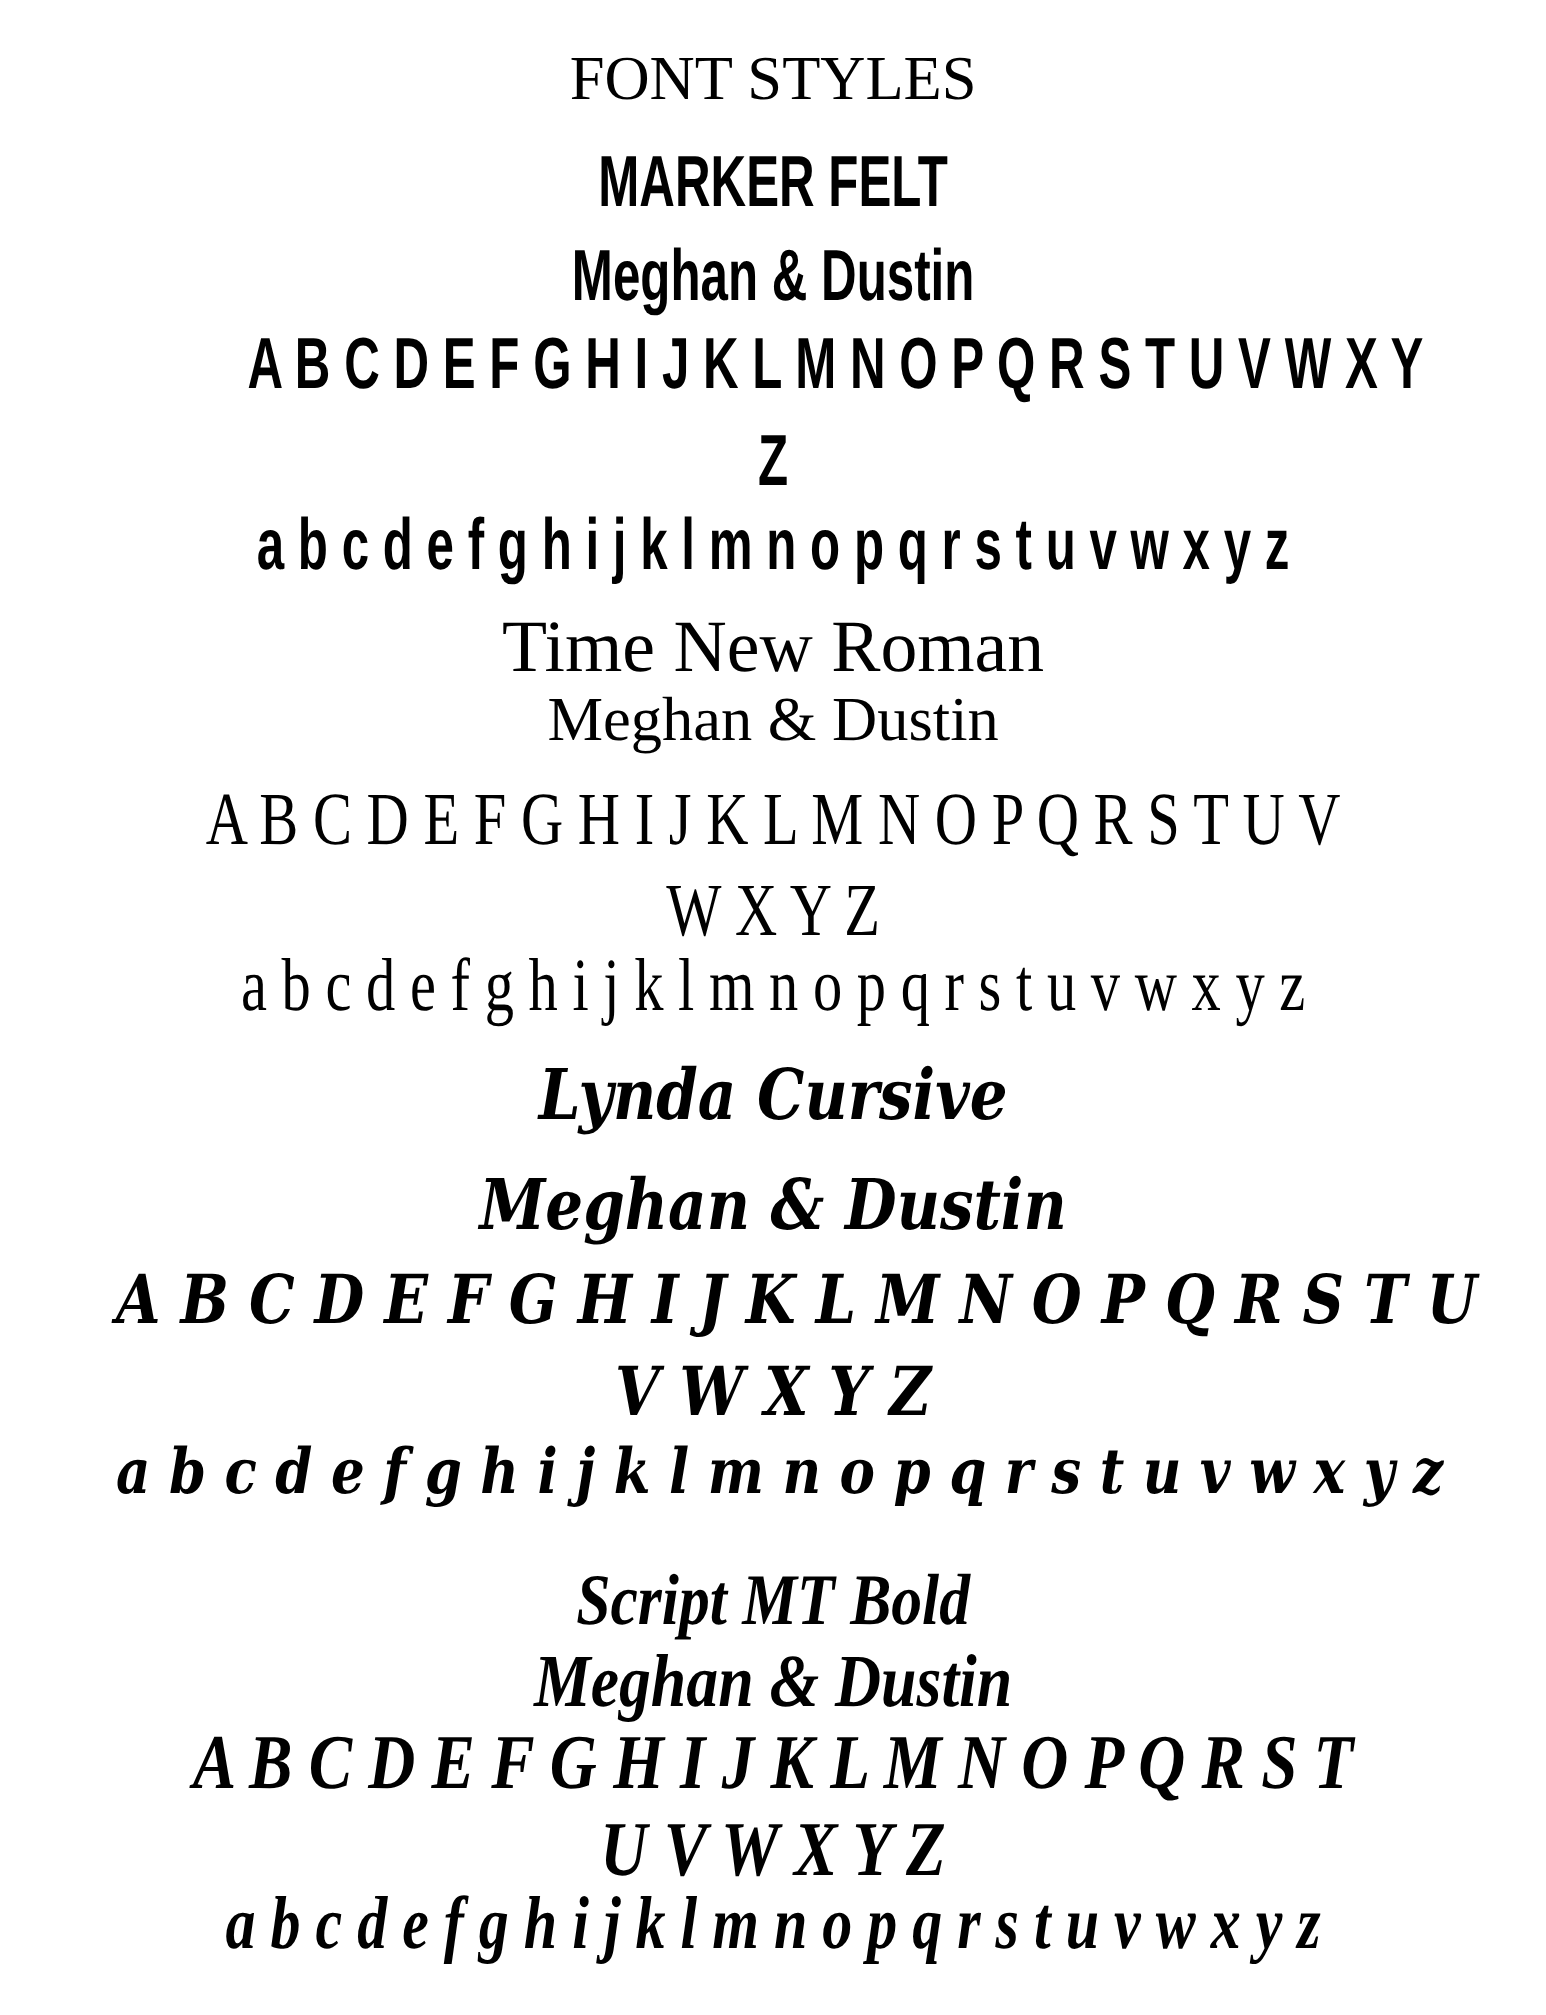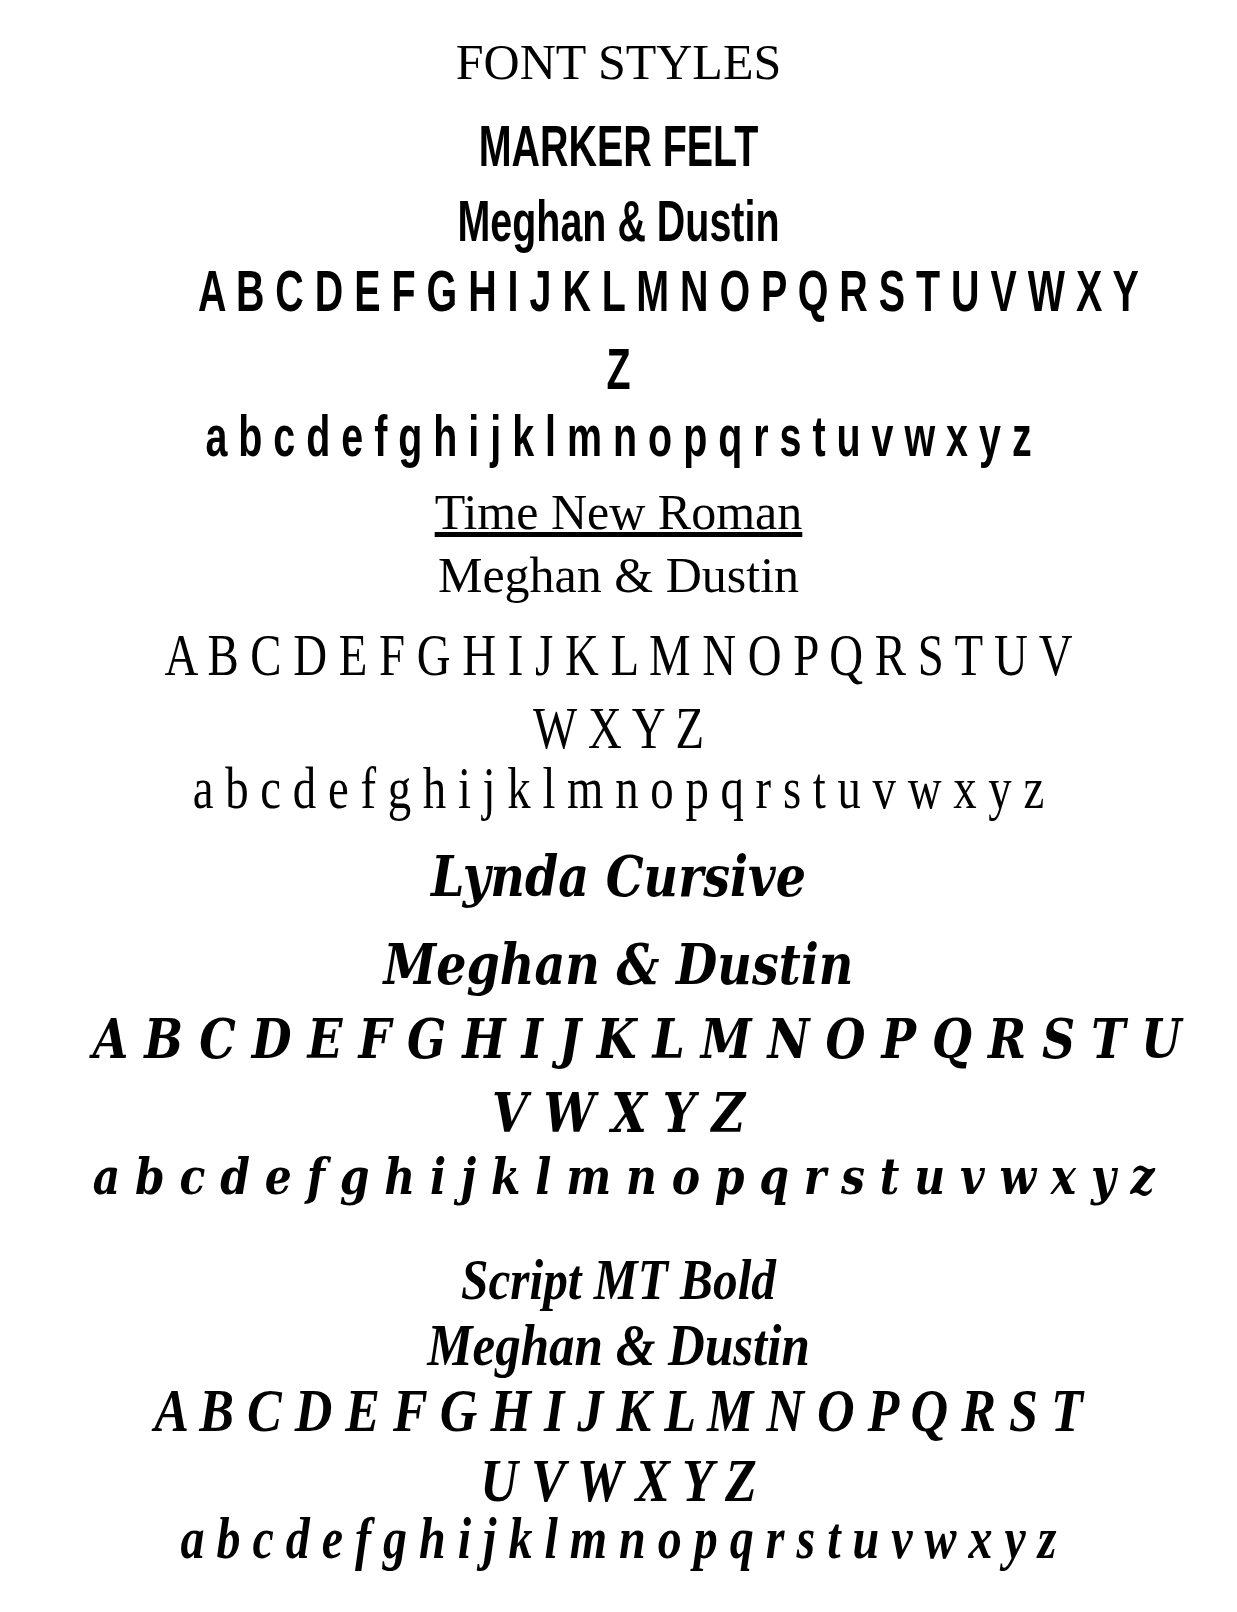--- a/index.html
+++ b/index.html
@@ -54,21 +54,21 @@
 <div class="page">
 
   <div class="line f-serif" style="top:32px; font-size:50px;">FONT STYLES</div>
 
   <div class="line f-marker" style="top:111px; font-size:58px; transform:scaleX(0.68);">MARKER FELT</div>
   <div class="line f-marker" style="top:186px; font-size:58px; transform:scaleX(0.68);">Meghan &amp; Dustin</div>
   <div class="line f-marker" style="top:256px; font-size:58px; transform:scaleX(0.68);">A B C D E F G H I J K L M N O P Q R S T U V W X Y</div>
   <div class="line f-marker" style="top:334px; font-size:58px; transform:scaleX(0.68);">Z</div>
   <div class="line f-marker" style="top:401px; font-size:58px; transform:scaleX(0.68);">a b c d e f g h i j k l m n o p q r s t u v w x y z</div>
 
-  <div class="line f-serif" style="top:482px; font-size:50px;text-decoration:underline;">Time New Roman</div>
+  <div class="line f-serif" style="top:482px; font-size:59px;">Time New Roman</div>
   <div class="line f-serif" style="top:545px; font-size:50px;">Meghan &amp; Dustin</div>
   <div class="line f-serif" style="top:619px; font-size:60px; transform:scaleX(0.78);">A B C D E F G H I J K L M N O P Q R S T U V</div>
   <div class="line f-serif" style="top:692px; font-size:60px; transform:scaleX(0.78);">W X Y Z</div>
   <div class="line f-serif" style="top:752px; font-size:60px; transform:scaleX(0.78);">a b c d e f g h i j k l m n o p q r s t u v w x y z</div>
 
   <div class="line f-lynda" style="top:843px; font-size:56px; transform:scaleX(0.85);">Lynda Cursive</div>
   <div class="line f-lynda" style="top:931px; font-size:56px; transform:scaleX(0.85);">Meghan &amp; Dustin</div>
   <div class="line f-lynda" style="top:1007px; font-size:54px; transform:scaleX(0.85);">A B C D E F G H I J K L M N O P Q R S T U</div>
   <div class="line f-lynda" style="top:1081px; font-size:54px; transform:scaleX(0.85);">V W X Y Z</div>
   <div class="line f-lynda" style="top:1147px; font-size:50px; transform:scaleX(0.85);">a b c d e f g h i j k l m n o p q r s t u v w x y z</div>

